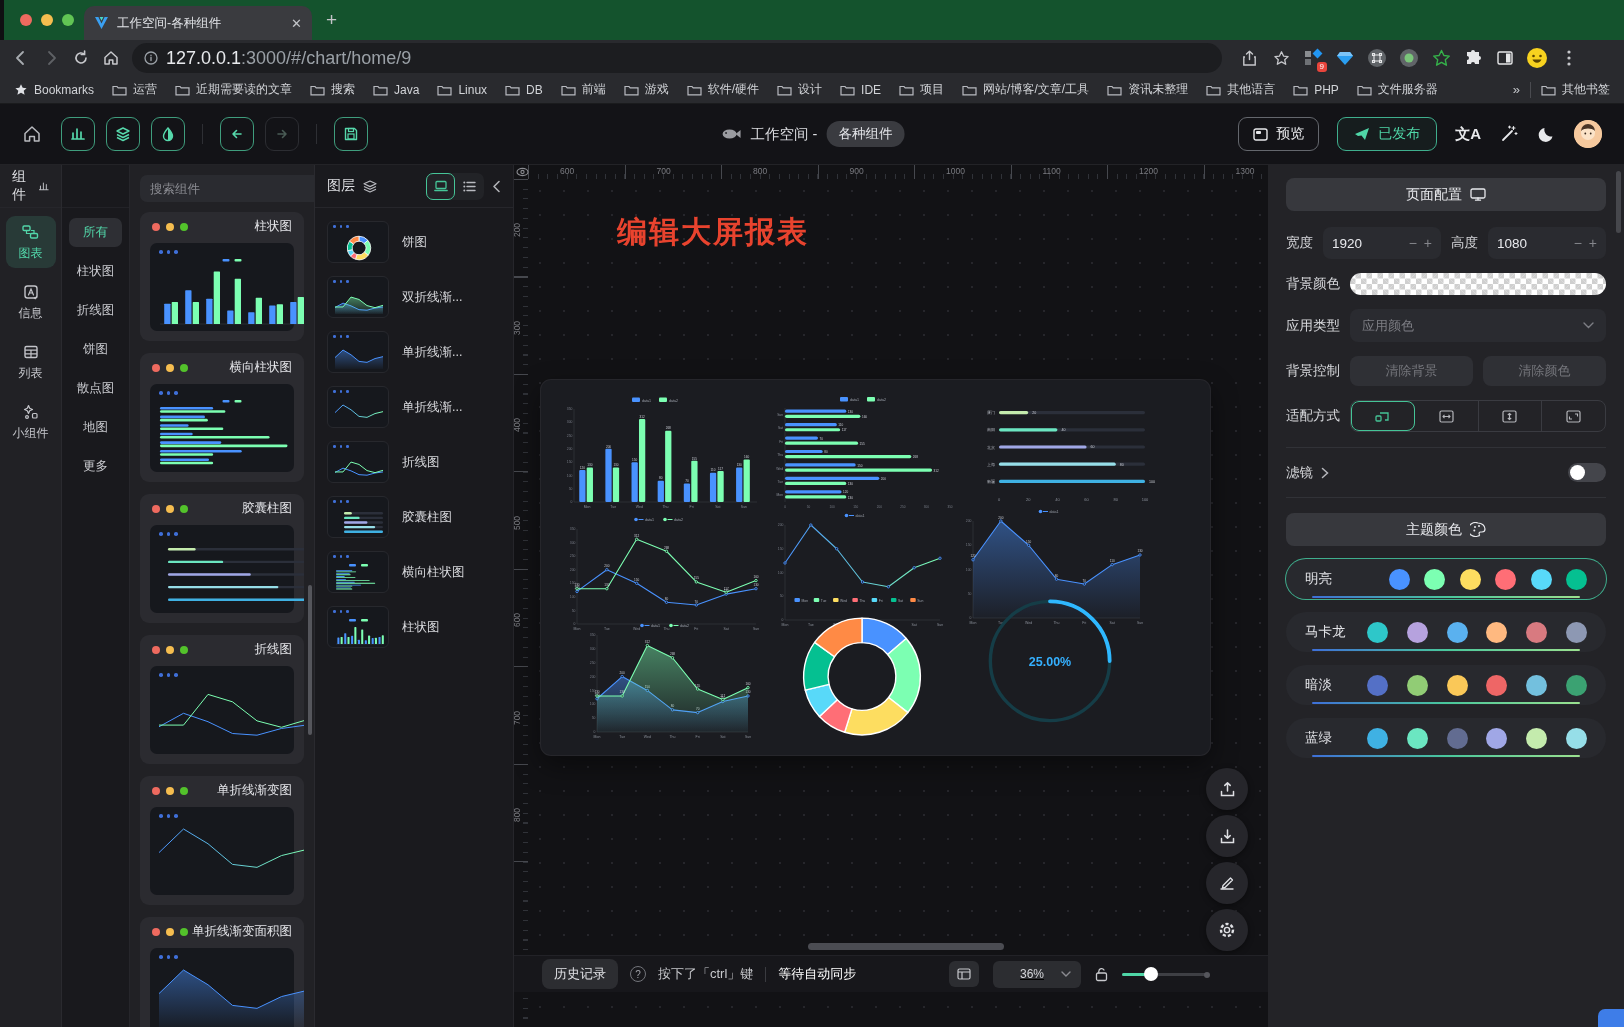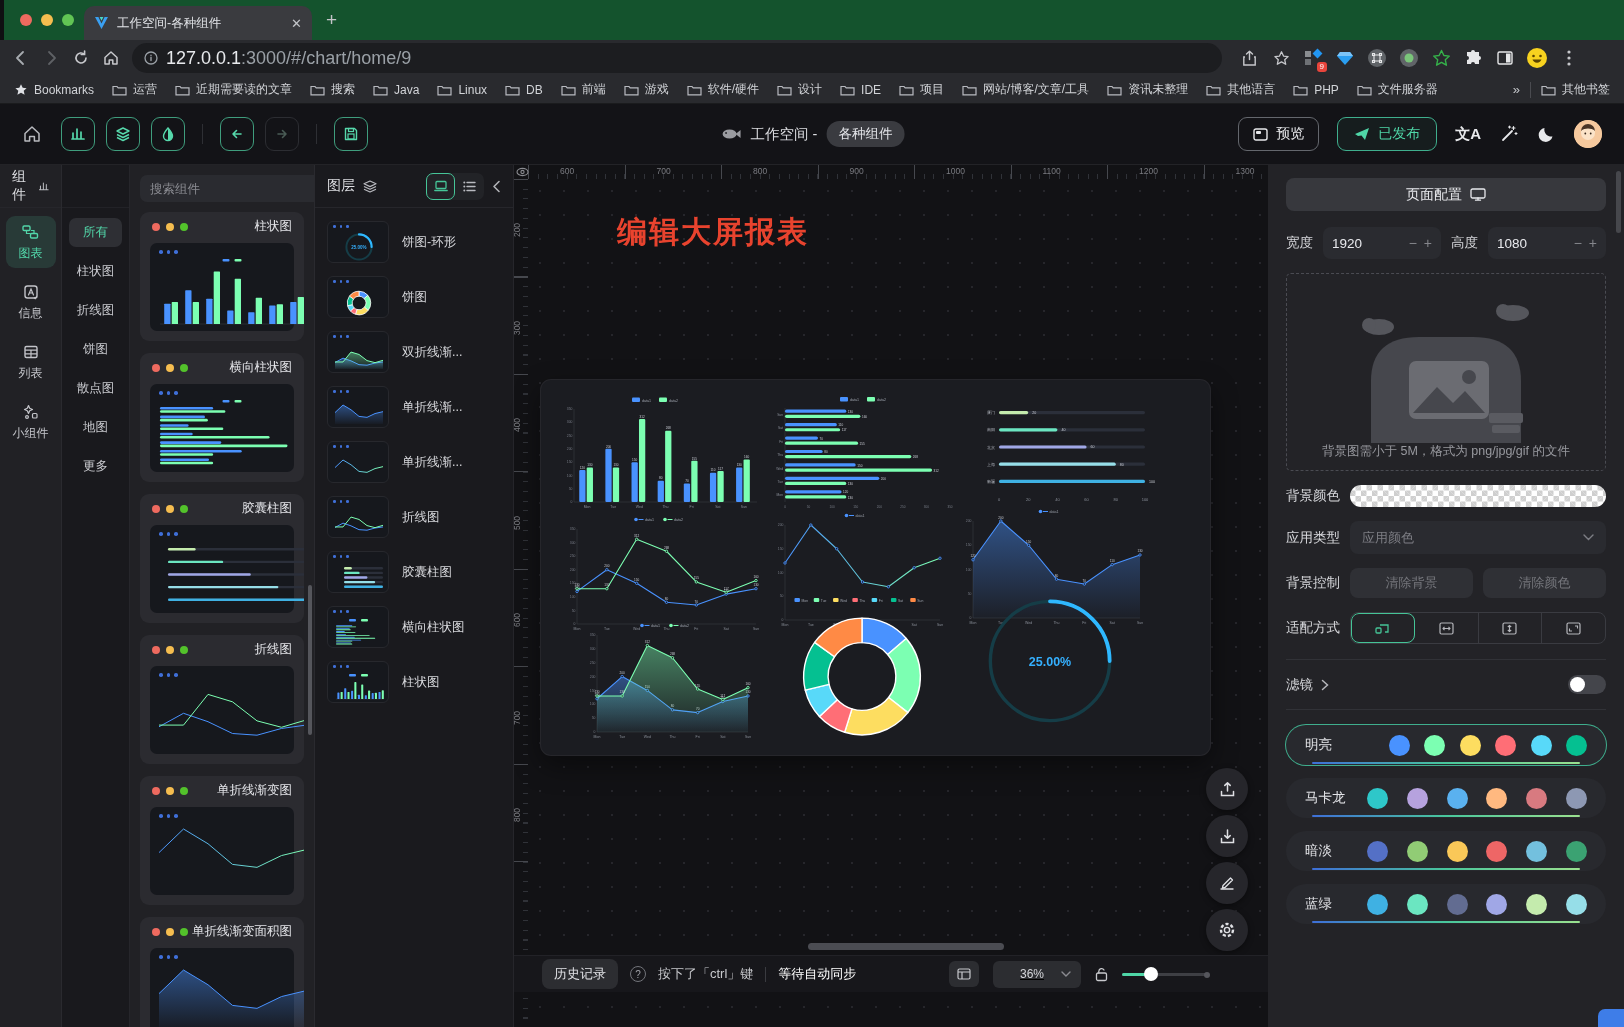--- a/index.html
+++ b/index.html
@@ -761,35 +761,20 @@
               </svg>
             </span>
         </span>
         <span>
             <svg width="9" height="13" viewBox="0 0 9 13">
               <path d="M7 1.5L2 6.5l5 5" stroke="#b0b1b6" stroke-width="1.6" fill="none" stroke-linecap="round" stroke-linejoin="round"></path>
             </svg>
           </span>
       </div>
       <div id="layers-list">
-          <div class="layer-item">
-            <div class="layer-thumb">
-              <span class="minidots">
-                <i></i>
-                <i></i>
-                <i></i>
-              </span>
-              <svg width="54" height="30" viewBox="0 0 54 30">
-                <circle cx="27" cy="15" r="12.6" fill="none" stroke="#153d47" stroke-width="2"></circle>
-                <path d="M27.00 2.40A12.6 12.6 0 0 1 39.60 15.00" fill="none" stroke="#2fb8ff" stroke-width="2.2" stroke-linecap="round"></path>
-                <text x="27" y="16.8" font-size="4.5" fill="#35b0ff" text-anchor="middle" font-family="&quot;Liberation Sans&quot;,sans-serif" font-weight="700">25.00%</text>
-              </svg>
-            </div>
-            <span class="layer-label">饼图-环形</span>
-          </div>
           <div class="layer-item">
             <div class="layer-thumb">
               <span class="minidots">
                 <i></i>
                 <i></i>
                 <i></i>
               </span>
               <svg width="54" height="30" viewBox="0 0 54 30">
                 <path d="M27.00 4.24A11.76 11.76 0 0 1 35.92 8.33L32.17 11.55A6.820799999999999 6.820799999999999 0 0 0 27.00 9.18Z" fill="#4992ff" stroke="#ffffff" stroke-width="0.8" stroke-linejoin="round"></path>
                 <path d="M35.92 8.33A11.76 11.76 0 0 1 36.24 23.28L32.36 20.22A6.820799999999999 6.820799999999999 0 0 0 32.17 11.55Z" fill="#7cffb2" stroke="#ffffff" stroke-width="0.8" stroke-linejoin="round"></path>
@@ -1432,35 +1417,20 @@
           <span class="pm">+</span>
         </span>
         <span class="cfg-label">高度</span>
         <span class="stepper">
           <span class="val">1080</span>
           <span class="pm">−</span>
           <span class="pm">+</span>
         </span>
       </div>
 
-      <div class="upload">
-        <svg width="210" height="142" viewBox="0 0 210 142">
-          <ellipse cx="38" cy="26" rx="15" ry="8" fill="#55565c"></ellipse>
-            <circle cx="28" cy="24" r="7" fill="#55565c"></circle>
-          <ellipse cx="172" cy="12" rx="16" ry="8" fill="#55565c"></ellipse>
-            <circle cx="162" cy="10" r="7" fill="#55565c"></circle>
-          <path d="M30 142V80q0-44 48-44h54q48 0 48 44v62z" fill="#46474d"></path>
-          <rect x="68" y="60" width="80" height="58" rx="7" fill="#6b6c72"></rect>
-          <circle cx="128" cy="76" r="7" fill="#46474d"></circle>
-          <path d="M72 112l24-26 16 16 12-12 20 22z" fill="#46474d"></path>
-          <rect x="148" y="112" width="34" height="10" rx="2" fill="#5a5b61"></rect>
-          <rect x="151" y="124" width="28" height="8" rx="2" fill="#5a5b61"></rect>
-        </svg>
-        <span class="upload-hint">背景图需小于 5M，格式为 png/jpg/gif 的文件</span>
-      </div>
 
       <div class="cfg-row">
         <span class="cfg-label">背景颜色</span>
         <span class="checker"></span>
       </div>
 
       <div class="cfg-row">
         <span class="cfg-label">应用类型</span>
         <span class="select">
           <span>应用颜色</span>
@@ -1513,20 +1483,29 @@
         <svg width="8" height="12" viewBox="0 0 8 12">
             <path d="M1.5 1.5l5 4.5-5 4.5" stroke="#b6b7bc" stroke-width="1.5" fill="none" stroke-linecap="round"></path>
           </svg>
         <span class="toggle">
             <span class="tknob"></span>
           </span>
       </div>
 
       <div class="hr"></div>
 
+      <button class="cfg-btn" style="margin-bottom:4px;">
+        <span>主题颜色</span>
+        <svg width="16" height="15" viewBox="0 0 16 15">
+            <path d="M8 1a7 7 0 1 0 0 13c1.4 0 1.8-.9 1.3-1.8-.5-1-.1-2.2 1.2-2.2H12a3 3 0 0 0 3-3C15 3.6 11.9 1 8 1z" stroke="#e8e9ed" stroke-width="1.2" fill="none"></path>
+            <circle cx="5" cy="5" r="1" fill="#e8e9ed"></circle>
+            <circle cx="9" cy="4" r="1" fill="#e8e9ed"></circle>
+            <circle cx="4.3" cy="8.6" r="1" fill="#e8e9ed"></circle>
+          </svg>
+      </button>
       <div id="theme-rows">
           <div class="theme-row sel">
             <span class="tname">明亮</span>
             <span class="theme-dots">
               <i style="background: rgb(73, 146, 255);"></i>
               <i style="background: rgb(124, 255, 178);"></i>
               <i style="background: rgb(253, 221, 96);"></i>
               <i style="background: rgb(255, 110, 118);"></i>
               <i style="background: rgb(88, 217, 249);"></i>
               <i style="background: rgb(5, 192, 145);"></i>

